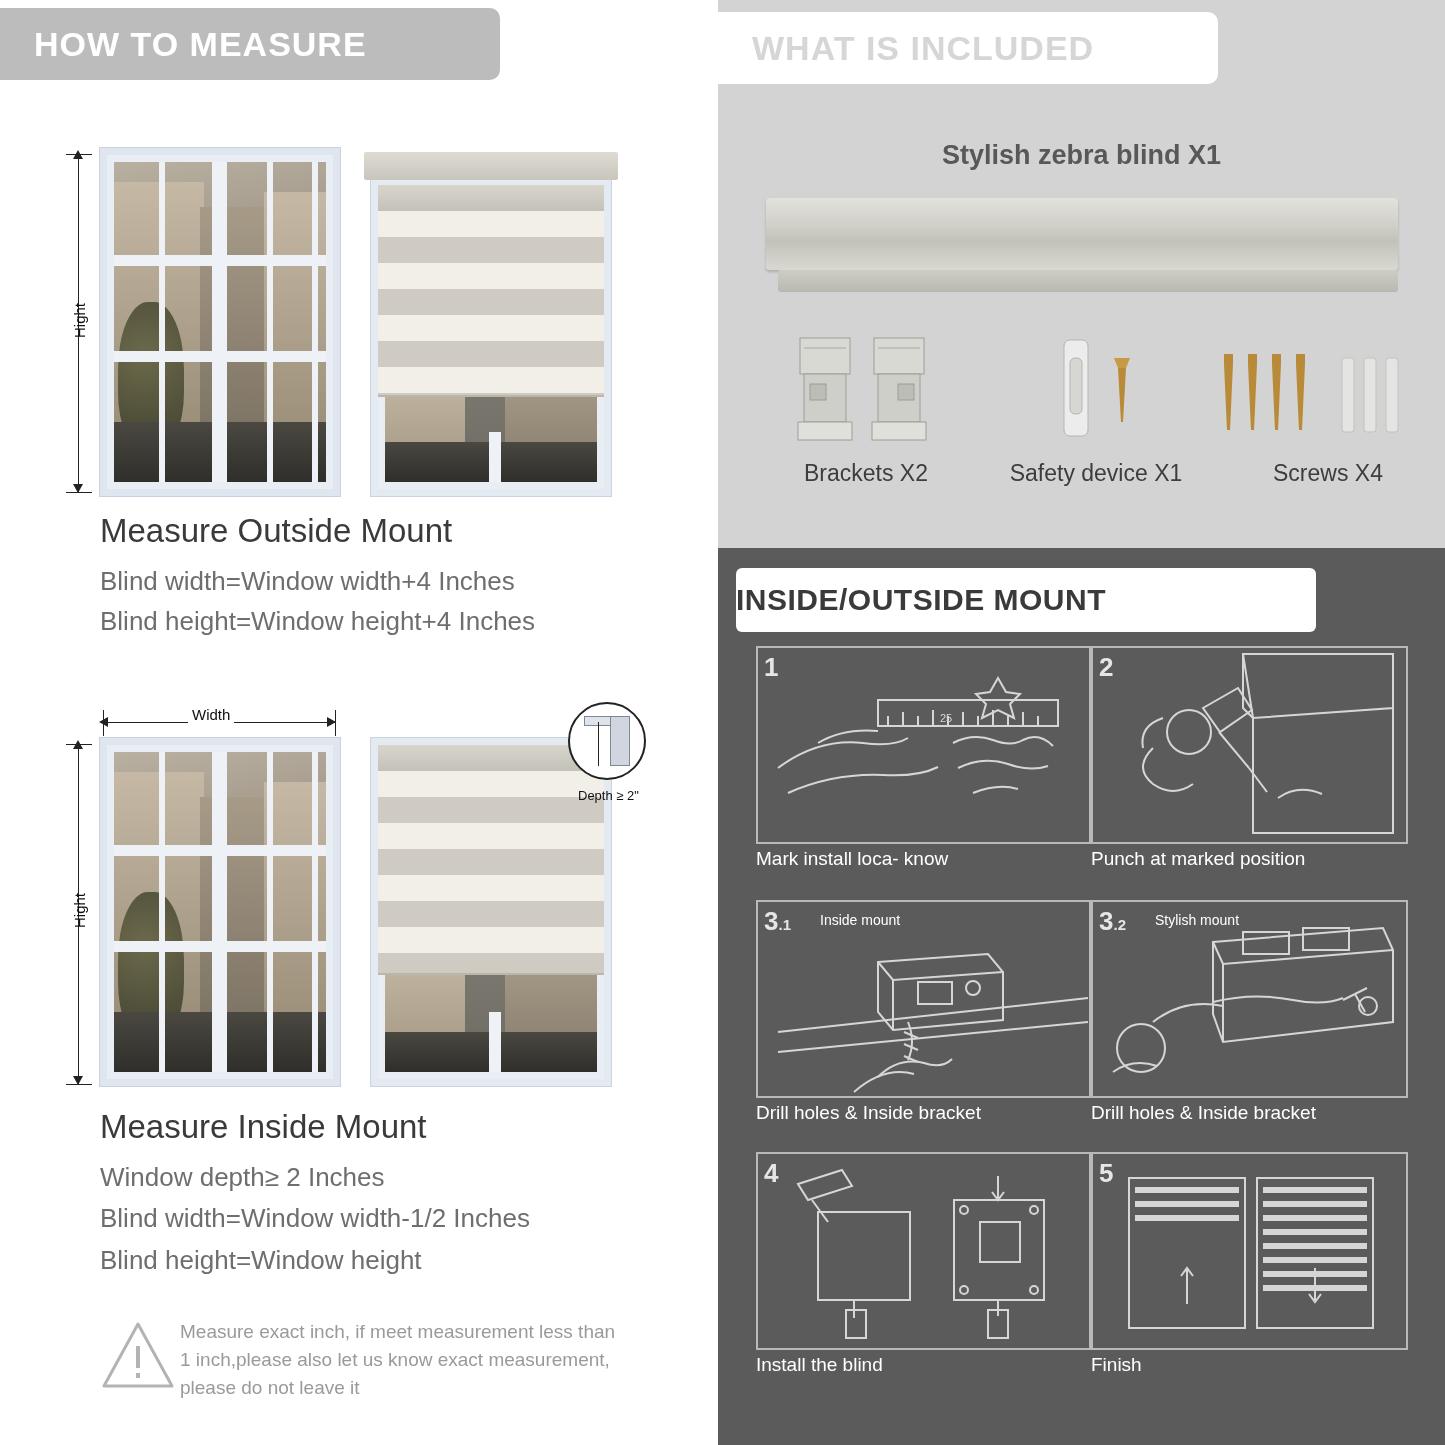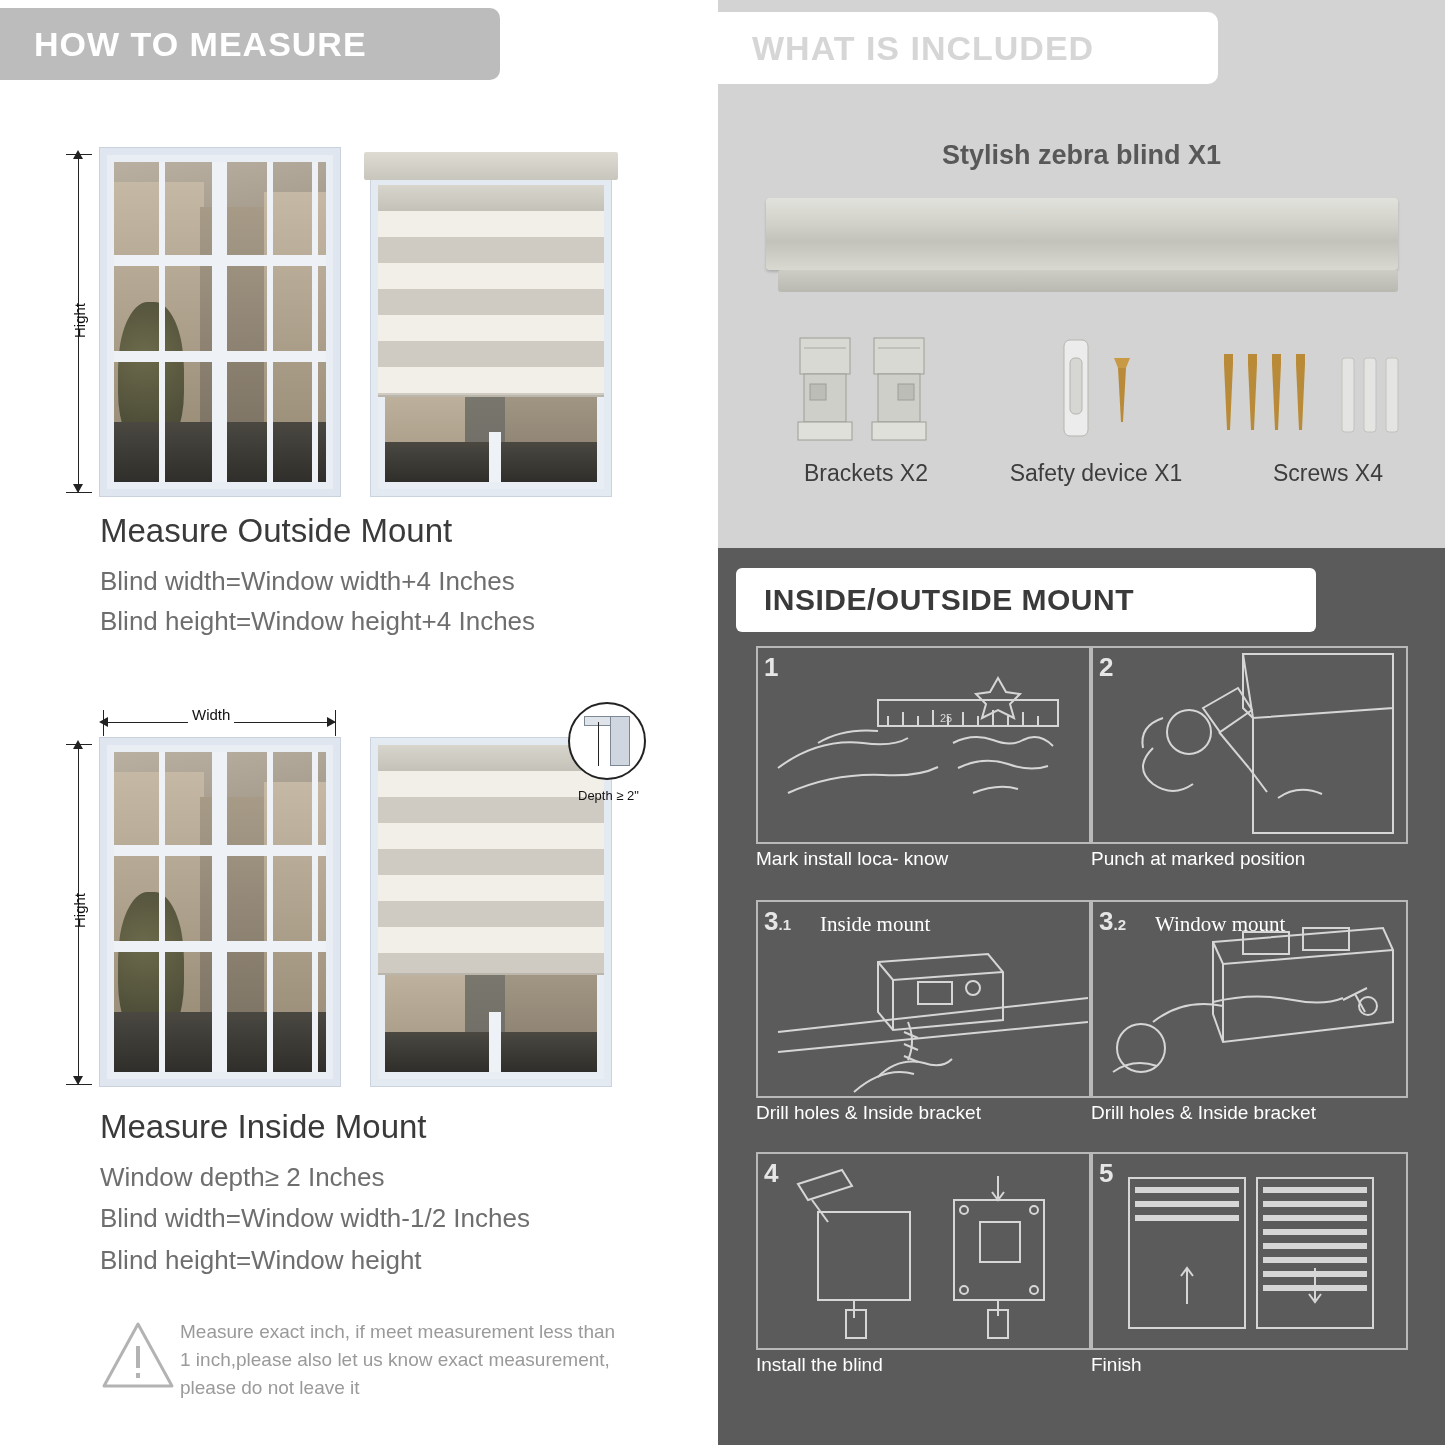--- a/index.html
+++ b/index.html
@@ -119,32 +119,32 @@
   .bracket { position:absolute; }
 
   
   .right-bot {
     position:absolute; left:718px; top:548px; width:727px; height:897px;
     background:#5b5b5b;
   }
   .hdr-white2 {
     position:absolute; left:18px; top:20px; width:580px; height:64px;
     background:#ffffff; color:#3a3a3a; font-size:30px; font-weight:bold;
-    letter-spacing:.5px; display:flex; align-items:center; padding-left:28px;
+    letter-spacing:.5px; display:flex; align-items:center; 
     border-radius:6px;
   }
   .step-box {
     position:absolute; border:2px solid #b9b9b9; background:#5b5b5b;
   }
   .step-num {
     position:absolute; left:6px; top:4px; font-size:26px; color:#e6e6e6; font-weight:bold;
   }
   .step-num small { font-size:15px; }
   .step-inline-label {
-    position:absolute; font-size:21px; color:#ffffff;font-family:Liberation Serif, serif;
+    position:absolute; font-size:14px; color:#ffffff;
   }
   .step-caption { position:absolute; font-size:19px; color:#ffffff; }
 </style>
 </head>
 <body>
 
 <div class="page">
 
   <div class="left-panel">
 
@@ -392,21 +392,21 @@
           <path d="M146 130 l14 6 M146 142 l14 6 M146 154 l14 6"></path>
           <path d="M120 175 q20 -20 46 -14 q18 6 28 -4"></path>
           <path d="M96 190 q30 -26 60 -18"></path>
         </g>
       </svg>
     </div>
     <div class="step-caption" style="left:38px;top:554px;">Drill holes &amp;  Inside bracket</div>
 
     <div class="step-box" style="left:373px;top:352px;width:317px;height:198px;">
       <div class="step-num"><span>3</span><small>.2</small></div>
-      <div class="step-inline-label" style="left:62px;top:10px;">Window mount</div>
+      <div class="step-inline-label" style="left:62px;top:10px;">Stylish mount</div>
       <svg width="313" height="194" viewBox="0 0 313 194" style="position:absolute;left:0;top:0;">
         <g fill="none" stroke="#d6d6d6" stroke-width="2">
           <path d="M120 40 L290 26 L300 48 L300 120 L130 140 L120 112 Z"></path>
           <path d="M120 40 L130 62 L300 48"></path>
           <path d="M130 62 L130 140"></path>
           <rect x="150" y="30" width="46" height="22"></rect>
           <rect x="210" y="26" width="46" height="22"></rect>
           <path d="M120 100 q40 -10 80 -2 q30 6 50 -2"></path>
           <path d="M60 120 q30 -24 70 -16"></path>
           <circle cx="48" cy="146" r="24"></circle>

